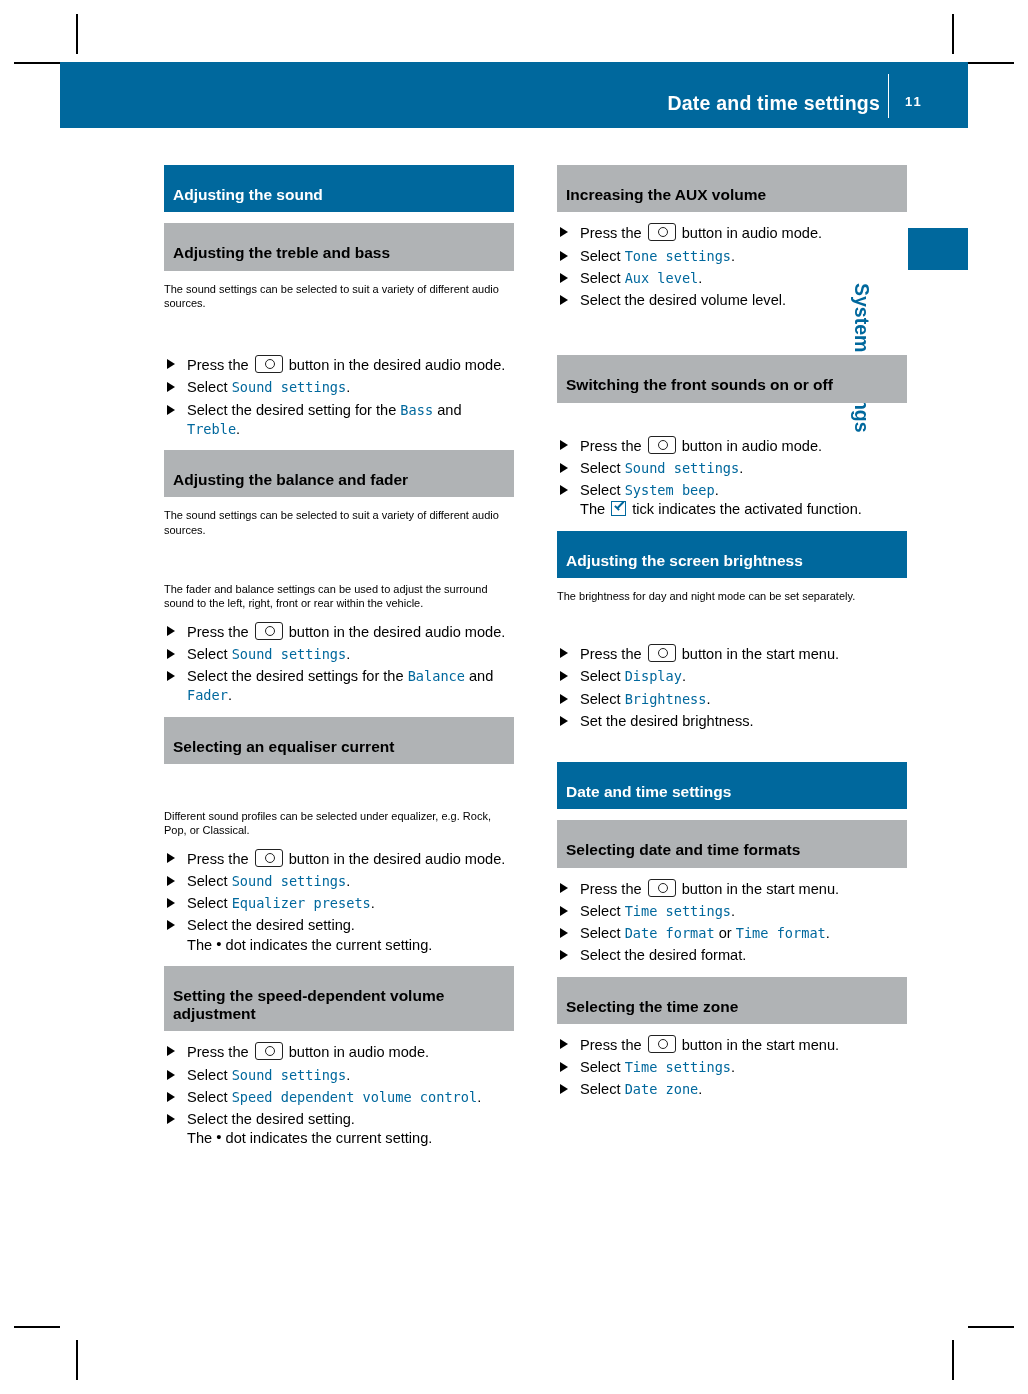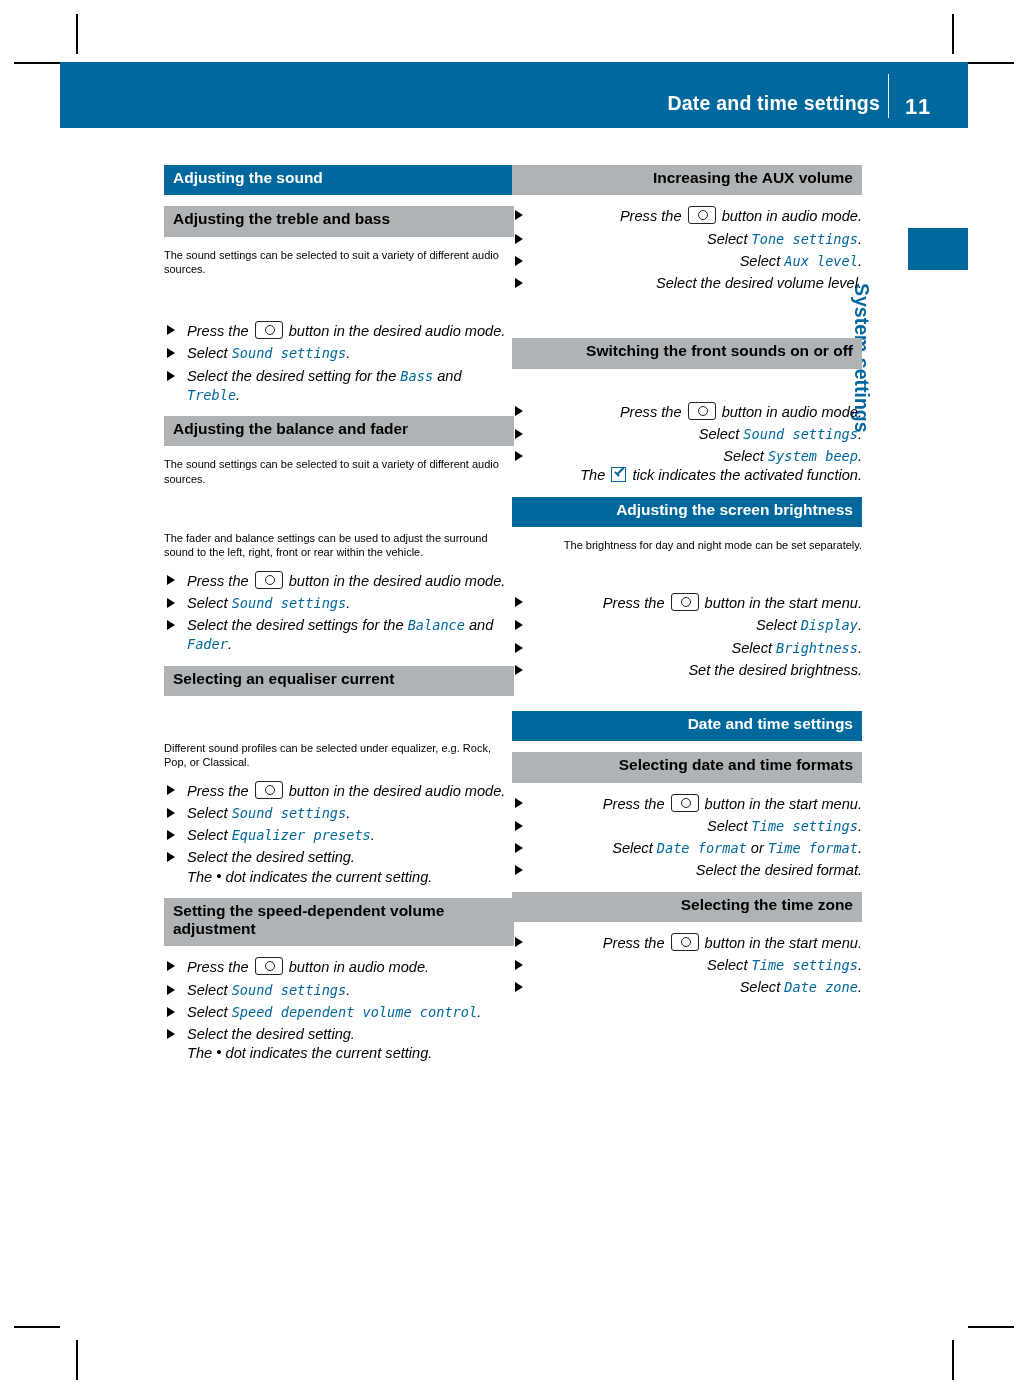--- a/index.html
+++ b/index.html
@@ -19,51 +19,51 @@
   }
   .header-title{
     position:absolute;right:148px;top:92px;
     color:#ffffff;font-size:19.5px;font-weight:bold;letter-spacing:.2px;
   }
   .header-rule{
     position:absolute;left:888px;top:74px;width:1px;height:44px;background:#ffffff;
   }
   .header-page{
     position:absolute;left:905px;top:94px;width:60px;
-    color:#ffffff;font-size:22px;font-weight:bold;letter-spacing:2px;
+    color:#ffffff;font-size:13px;font-weight:bold;letter-spacing:2px;
   }
   
   .sidetab{
     position:absolute;left:908px;top:228px;width:60px;height:42px;background:#00689d;
   }
   .sidetext{
     position:absolute;left:873px;top:283px;width:240px;
     color:#00689d;font-size:19.5px;font-weight:bold;
     transform:rotate(90deg);transform-origin:left top;
     white-space:nowrap;
   }
   
   .col{position:absolute;top:165px;width:350px;}
   .col-left{left:164px;}
-  .col-right{left:512px;text-align:right;}
+  .col-right{left:557px;}
 
   .bar{
     font-size:15.5px;font-weight:bold;color:#000;
-    padding:4px 9px 8px 9px;margin-bottom:11px;line-height:1.18;
+    padding:21px 9px 8px 9px;margin-bottom:11px;line-height:1.18;
   }
   .bar.blue{background:#00689d;color:#ffffff;}
   .bar.gray{background:#b0b3b5;color:#000;}
 
   p.txt{
     font-size:11px;line-height:1.30;color:#000;margin:0 0 11px 0;
   }
   ul.steps{list-style:none;margin:0 0 11px 0;padding:0;}
   ul.steps li{
     position:relative;padding-left:23px;margin-bottom:3px;
-    font-size:14.6px;line-height:1.32;color:#000;font-style:italic;
+    font-size:14.6px;line-height:1.32;color:#000;
   }
   ul.steps li .arrow{
     position:absolute;left:3px;top:4px;
     width:0;height:0;border-left:8px solid #000;
     border-top:5px solid transparent;border-bottom:5px solid transparent;
   }
   .mono{font-family:"DejaVu Sans Mono", monospace;color:#00689d;font-size:13.6px;letter-spacing:0px;}
   
   .btn-glyph{
     display:inline-block;width:26px;height:16px;

